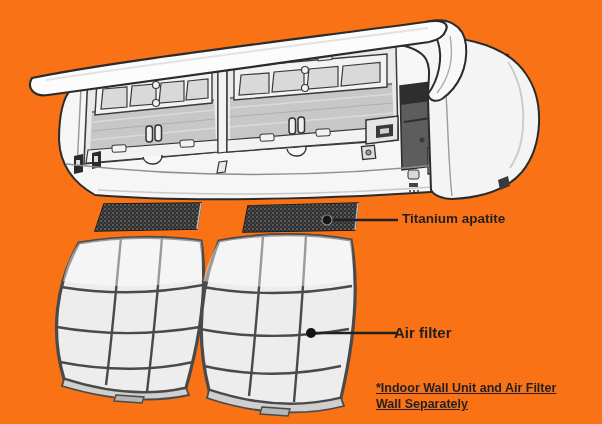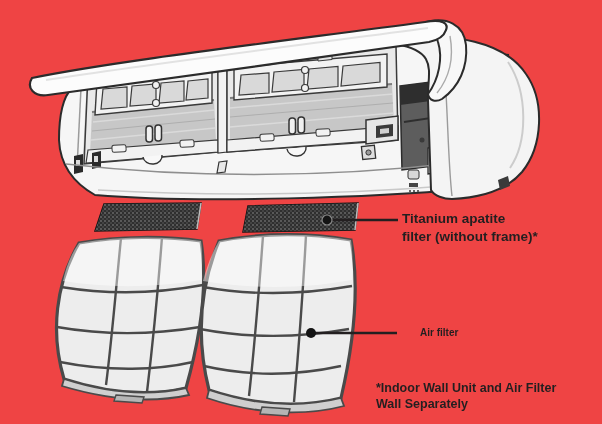--- a/index.html
+++ b/index.html
@@ -1,31 +1,31 @@
 <!DOCTYPE html>
 <html><head>
 <meta charset="utf-8">
 <style>
   html,body{margin:0;padding:0;background:#fff;}
   #stage{
     position:relative;
     width:602px;height:424px;
-    background:#ef4444;
+    background:#f97316;
     font-family:"Liberation Sans",sans-serif;
     overflow:hidden;
   }
   #art{position:absolute;left:0;top:0;}
   .callout{
     position:absolute;
     color:#231f20;
     font-weight:bold;
   }
   .callout-titanium{left:402px;top:210px;width:200px;font-size:13.5px;line-height:18px;}
-  .callout-air{left:420px;top:324px;font-size:10px;line-height:18px;text-align:right;}
-  .footnote{left:376px;top:380px;width:210px;font-size:12.5px;line-height:16px;}
+  .callout-air{left:394px;top:324px;font-size:15px;line-height:18px;text-align:right;}
+  .footnote{left:376px;top:380px;width:210px;font-size:12.5px;line-height:16px;text-decoration:underline;}
 </style>
 </head>
 <body>
 
 <div id="stage">
 
   <svg id="art" width="602" height="424" viewBox="0 0 602 424">
     <defs>
       <pattern id="mesh" width="4" height="4" patternUnits="userSpaceOnUse">
         <rect width="4" height="4" fill="#2f2f2f"></rect>
@@ -209,21 +209,20 @@
       <circle cx="327" cy="220" r="5" fill="#141414" stroke="#8a8a8a" stroke-width="1.2"></circle>
     </g>
     <g>
       <line x1="311" y1="333" x2="397" y2="333" stroke="#231f20" stroke-width="2.4"></line>
       <circle cx="311" cy="333" r="5" fill="#141414"></circle>
     </g>
   </svg>
 
   <div class="callout callout-titanium">
     <div>Titanium apatite</div>
-    <div>filter (without frame)*</div>
   </div>
 
   <div class="callout callout-air">Air filter</div>
 
   <div class="callout footnote">
     <div>*Indoor Wall Unit and Air Filter</div>
     <div>Wall Separately</div>
   </div>
 
 </div>

